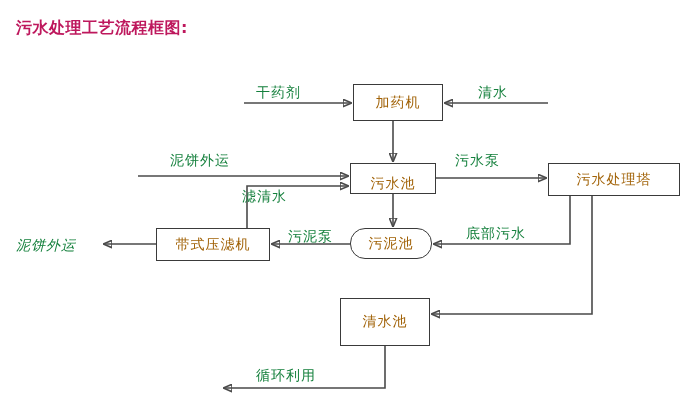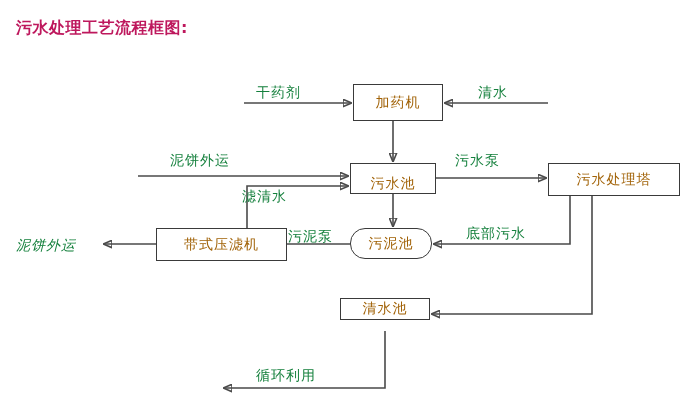--- a/index.html
+++ b/index.html
@@ -109,29 +109,29 @@
   </div>
 
   <div class="node" style="left:350px; top:163px; width:86px; height:31px;align-items:flex-end;">
     <span>污水池</span>
   </div>
 
   <div class="node" style="left:548px; top:163px; width:132px; height:33px;">
     <span>污水处理塔</span>
   </div>
 
-  <div class="node" style="left:156px; top:228px; width:131px; height:33px;">
+  <div class="node" style="left:156px; top:228px; width:114px; height:33px;">
     <span>带式压滤机</span>
   </div>
 
   <div class="node" style="left:350px; top:228px; width:82px; height:31px;border-radius:15px;">
     <span>污泥池</span>
   </div>
 
-  <div class="node" style="left:340px; top:298px; width:90px; height:22px;">
+  <div class="node" style="left:340px; top:298px; width:90px; height:48px;">
     <span>清水池</span>
   </div>
 
   <div class="edge-label" style="left:256px; top:84px;">干药剂</div>
   <div class="edge-label" style="left:478px; top:84px;">清水</div>
   <div class="edge-label" style="left:170px; top:152px;">泥饼外运</div>
   <div class="edge-label" style="left:455px; top:152px;">污水泵</div>
   <div class="edge-label" style="left:242px; top:188px;">滤清水</div>
   <div class="edge-label" style="left:16px; top:237px;font-style:italic;">泥饼外运</div>
   <div class="edge-label" style="left:288px; top:228px;text-align:center;">污泥泵</div>

